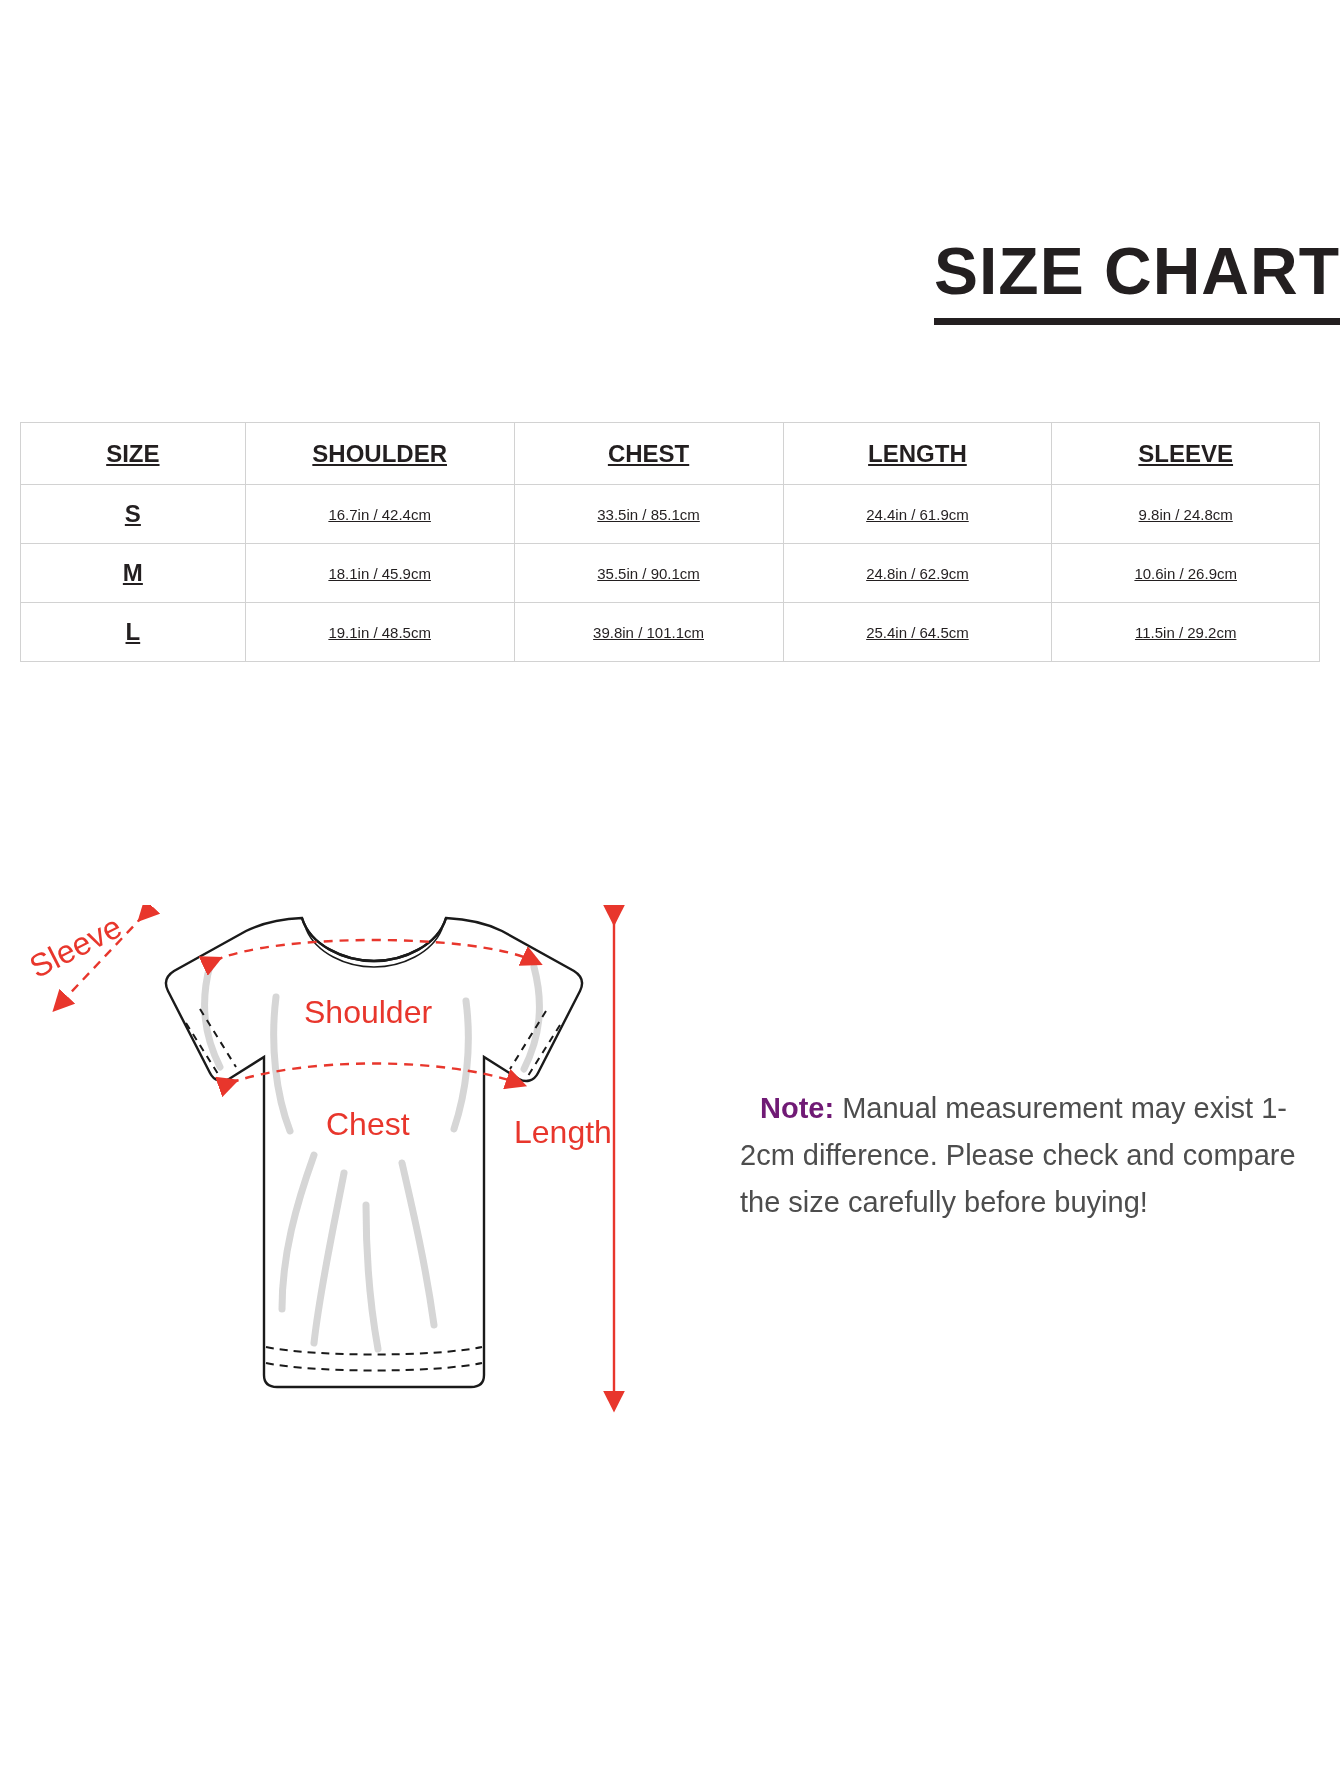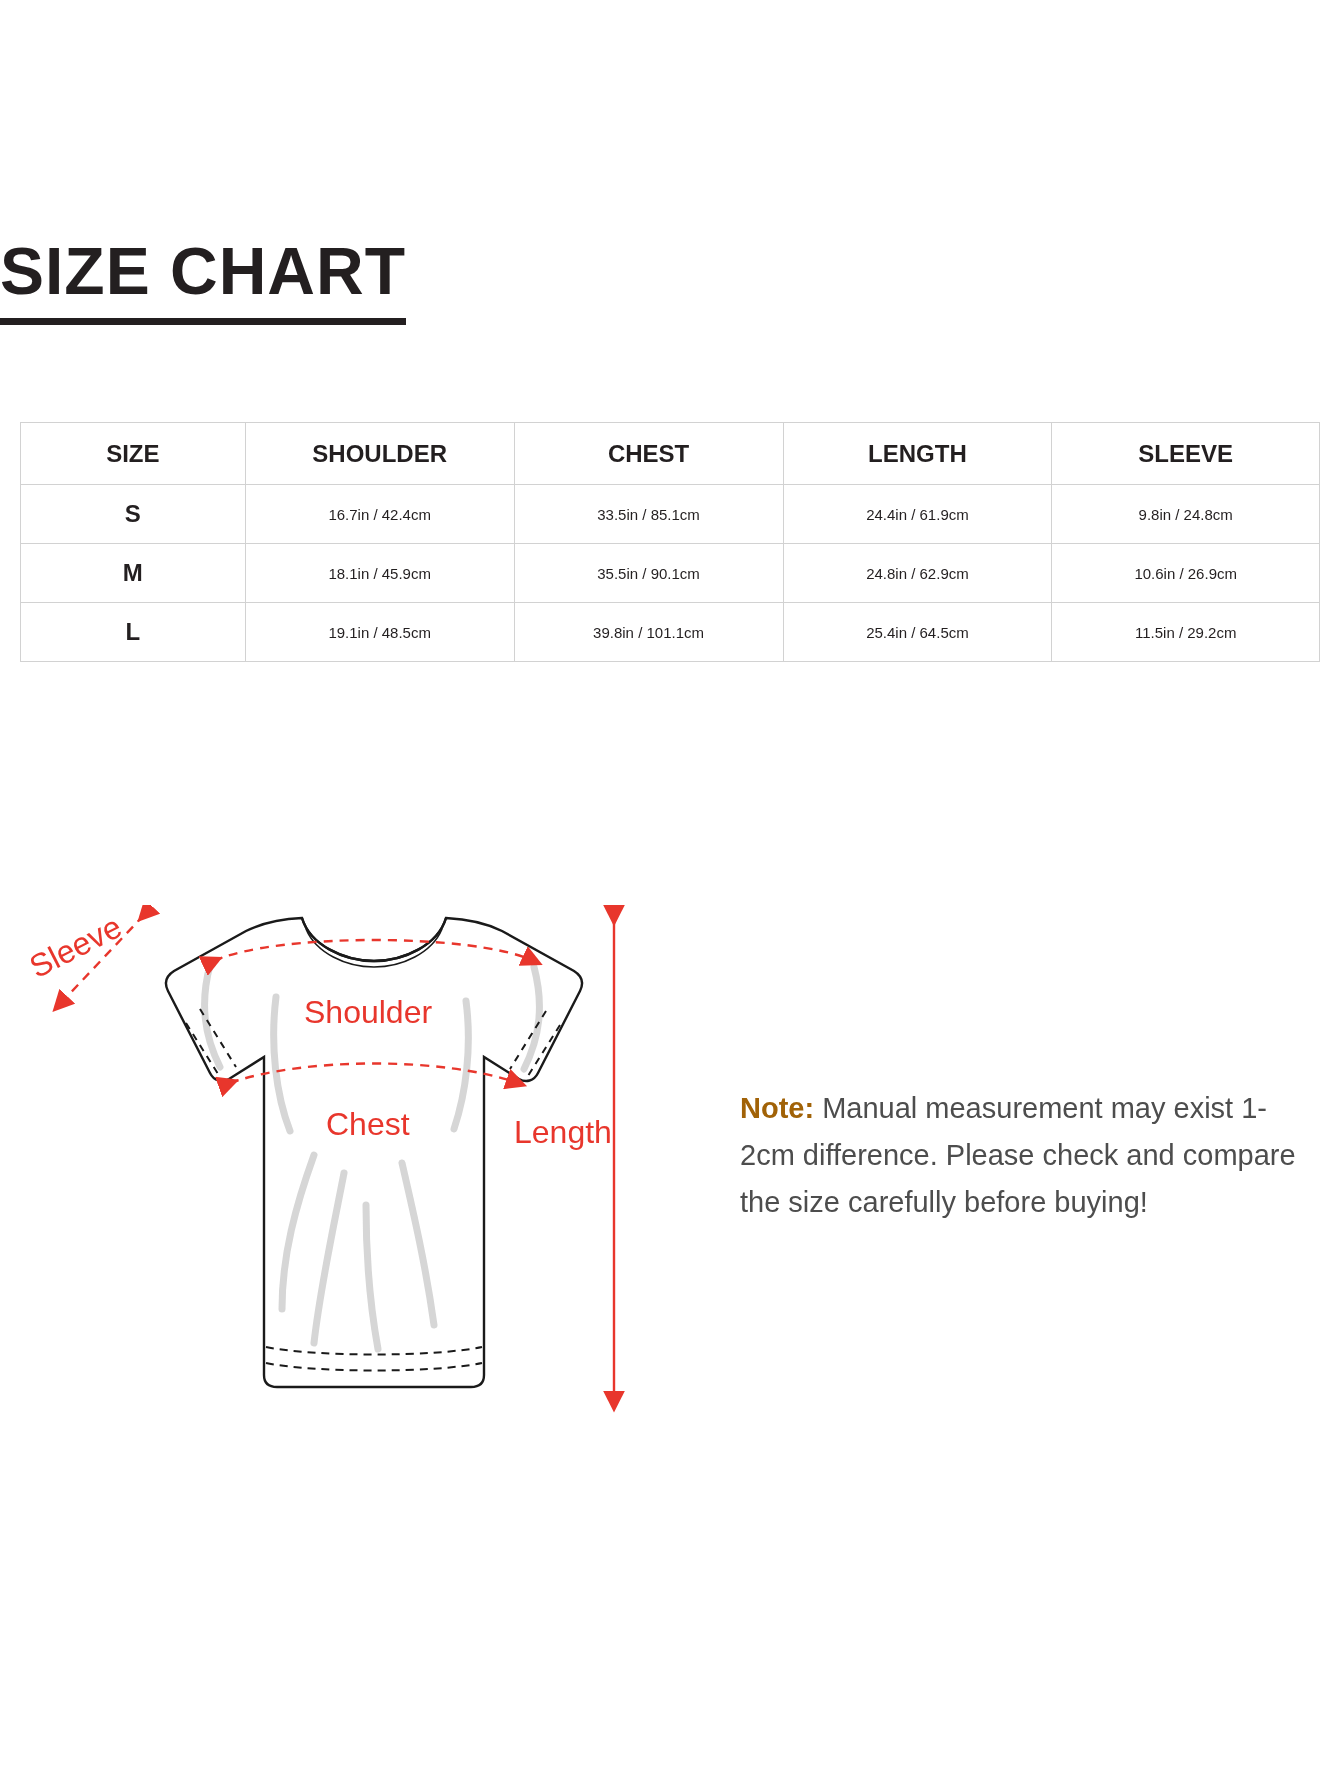--- a/index.html
+++ b/index.html
@@ -16,21 +16,21 @@
     height: 1785px;
     overflow: hidden;
   }
 
   
   .title-wrap {
     position: absolute;
     top: 238px;
     left: 0;
     width: 1340px;
-    text-align: left;
+    text-align: right;
   }
   .title {
     display: inline-block;
     font-size: 66px;
     font-weight: bold;
     letter-spacing: 1px;
     color: #231f20;
     line-height: 1.0;
     padding-bottom: 14px;
     border-bottom: 7px solid #231f20;
@@ -40,20 +40,21 @@
   .table-wrap {
     position: absolute;
     top: 422px;
     left: 20px;
     width: 1300px;
   }
   table.size-table {
     width: 100%;
     border-collapse: collapse;
     table-layout: fixed;
+    text-decoration: underline;
   }
   table.size-table th,
   table.size-table td {
     border: 1px solid #d2d2d2;
     text-align: center;
     vertical-align: middle;
     height: 59px;
     font-size: 15px;
     color: #231f20;
   }
@@ -86,22 +87,23 @@
   .note {
     position: absolute;
     top: 1085px;
     left: 740px;
     width: 560px;
     font-size: 29px;
     line-height: 1.62;
     color: #4d4d4d;
   }
   .note b {
-    color: #a16207;
-    font-weight: bold;
+    color: #701a75;
+    font-weight: bold;
+    margin-left: 20px;
   }
 </style>
 </head>
 <body>
 
 <div class="page">
 
   <div class="title-wrap">
     <div class="title">SIZE CHART</div>
   </div>

